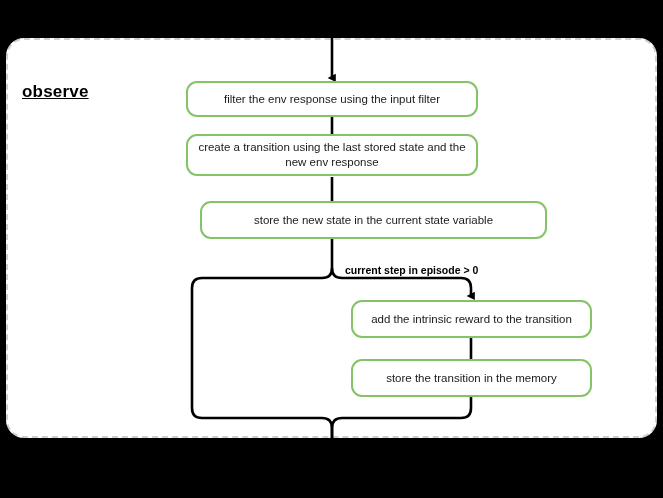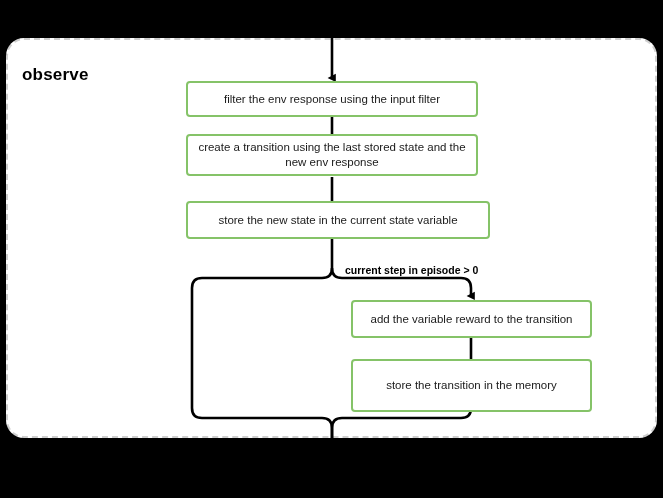--- a/index.html
+++ b/index.html
@@ -23,57 +23,58 @@
     width: 651px;
     height: 400px;
     background: #ffffff;
     border: 2px dashed #cfcfcf;
     border-radius: 18px;
     box-sizing: border-box;
   }
   #observe-title {
     position: absolute;
     left: 22px;
-    top: 65px;
+    top: 82px;
     font-size: 17px;
     font-weight: bold;
     color: #000000;
     letter-spacing: 0.2px;
     white-space: nowrap;
+    text-decoration: underline;
   }
   
   #edges {
     position: absolute;
     left: 0;
     top: 0;
     width: 663px;
     height: 498px;
     pointer-events: none;
   }
   
   .node {
     position: absolute;
     box-sizing: border-box;
     background: #ffffff;
     border: 2px solid #85c368;
-    border-radius: 4px;
+    border-radius: 11px;
     display: flex;
     align-items: center;
     justify-content: center;
     text-align: center;
     color: #1a1a1a;
     font-size: 11.5px;
     line-height: 1.28;
     padding: 3px 9px;
   }
   #node-filter       { left: 186px; top: 81px;  width: 292px; height: 36px; }
   #node-create       { left: 186px; top: 134px; width: 292px; height: 42px; }
-  #node-store-state  { left: 186px; top: 201px; width: 304px; height: 38px; }
+  #node-store-state  { left: 200px; top: 201px; width: 347px; height: 38px; }
   #node-add-reward   { left: 351px; top: 300px; width: 241px; height: 38px; }
-  #node-store-trans  { left: 351px; top: 359px; width: 241px; height: 53px; }
+  #node-store-trans  { left: 351px; top: 359px; width: 241px; height: 38px; }
   
   #edge-label-condition {
     position: absolute;
     left: 345px;
     top: 256px;
     font-size: 10.5px;
     font-weight: bold;
     color: #000000;
     white-space: nowrap;
     margin-top: 8px;
@@ -111,19 +112,19 @@
 
     <path d="M 471 397 L 471 408 Q 471 418 461 418 L 342 418 Q 332 418 332 428 L 332 452" fill="none" stroke="#000000" stroke-width="2.6"></path>
   </svg>
 
   <div class="node" id="node-filter">filter the env response using the input filter</div>
 
   <div class="node" id="node-create">create a transition using the last stored state and the new env response</div>
 
   <div class="node" id="node-store-state">store the new state in the current state variable</div>
 
-  <div class="node" id="node-add-reward">add the variable reward to the transition</div>
+  <div class="node" id="node-add-reward">add the intrinsic reward to the transition</div>
 
   <div class="node" id="node-store-trans">store the transition in the memory</div>
 
   <div id="edge-label-condition">current step in episode &gt; 0</div>
 
 </div>
 
 </body></html>

